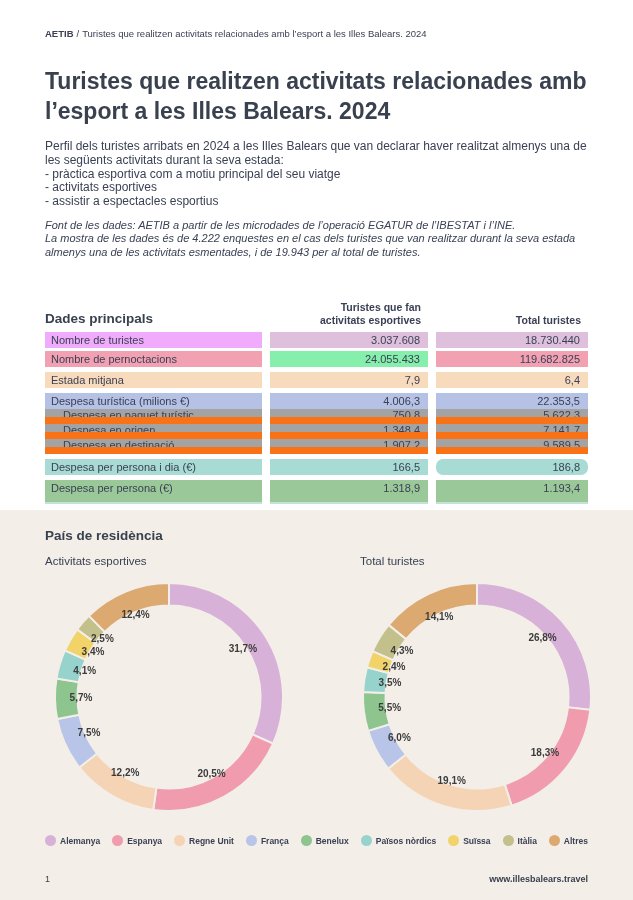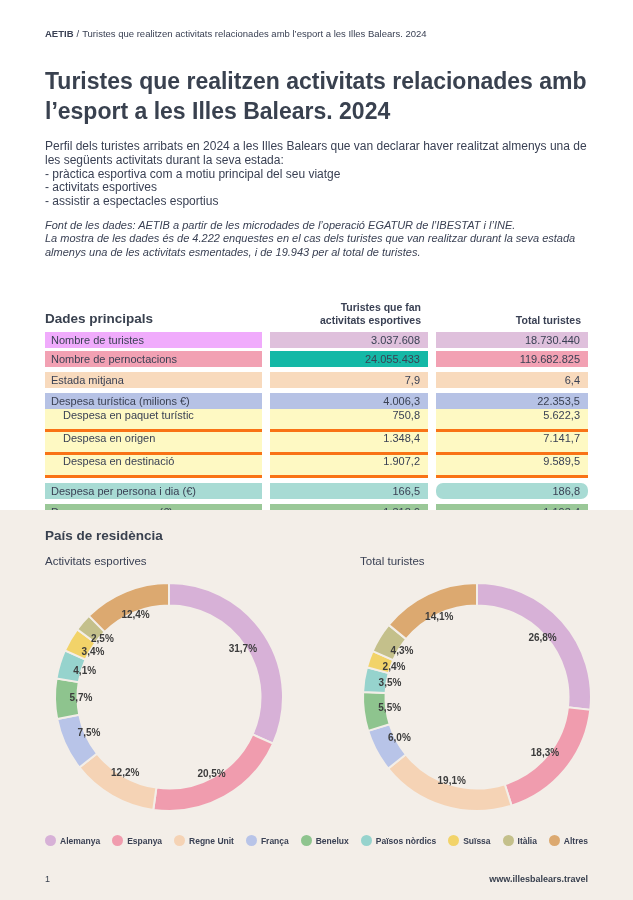--- a/index.html
+++ b/index.html
@@ -42,23 +42,23 @@
   .thead { margin-top: 6px; font-weight: 700; font-size: 10.5px; line-height: 1.22; align-items: end; }
   .thead .th { text-align: right; padding-right: 7px; }
   #table-rows { margin-top: 6px; }
   .trow { margin-top: 3px; }
   .trow.gap { margin-top: 5px; }
   .cell { height: 16px; line-height: 16px; font-size: 11px; overflow: hidden; white-space: nowrap; }
   .cell.lbl { padding-left: 6px; }
   .cell.val { text-align: right; padding-right: 8px; }
   .trow.sub { margin-top: 0; }
   .trow.sub .cell {
-    height: 23px; line-height: 13px;
-    background: #fef9c3;
-    border-bottom: 3px solid #f97316;
+    height: 15px; line-height: 13px;
+    background: #a3a3a3;
+    border-bottom: 7px solid #f97316;
   }
   .trow.sub .cell.lbl { padding-left: 18px; }
   .trow.underline .cell { border-bottom: 2px solid #c2e3da; height: 24px; line-height: 16px; }
 
   
   .residence {
     position: absolute;
     left: 0; right: 0; top: 510px; bottom: 0;
     background: #f3eee8;
     padding: 18px 45px 0 45px;
@@ -127,21 +127,21 @@
       <div class="th">Total turistes</div>
     </div>
     <div id="table-rows">
         <div class="grid-row trow">
           <div class="cell lbl" style="background: #f0abfc;">Nombre de turistes</div>
           <div class="cell val" style="background: rgb(223, 192, 220);">3.037.608</div>
           <div class="cell val" style="background: rgb(223, 192, 220);">18.730.440</div>
         </div>
         <div class="grid-row trow">
           <div class="cell lbl" style="background: rgb(242, 161, 179);">Nombre de pernoctacions</div>
-          <div class="cell val" style="background: #14b8a6;">24.055.433</div>
+          <div class="cell val" style="background: #86efac;">24.055.433</div>
           <div class="cell val" style="background: rgb(242, 161, 179);">119.682.825</div>
         </div>
         <div class="grid-row trow gap">
           <div class="cell lbl" style="background: rgb(248, 218, 189);">Estada mitjana</div>
           <div class="cell val" style="background: rgb(248, 218, 189);">7,9</div>
           <div class="cell val" style="background: rgb(248, 218, 189);">6,4</div>
         </div>
         <div class="grid-row trow gap">
           <div class="cell lbl" style="background: rgb(182, 194, 229);">Despesa turística (milions €)</div>
           <div class="cell val" style="background: rgb(182, 194, 229);">4.006,3</div>

